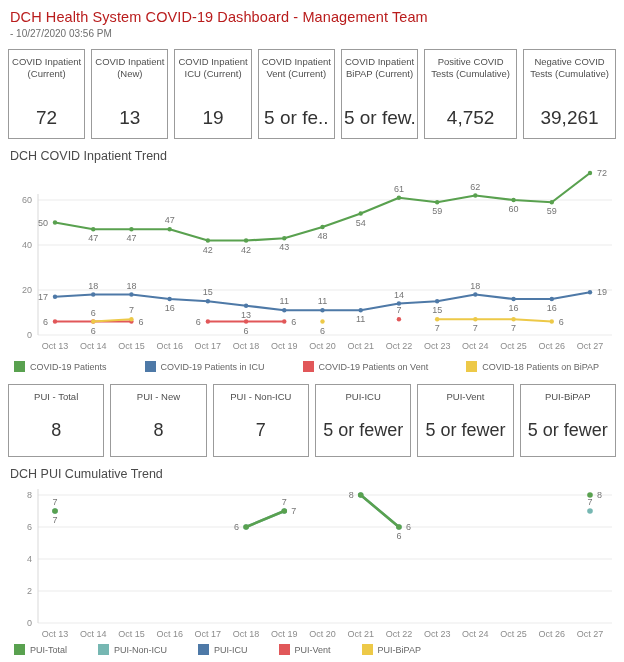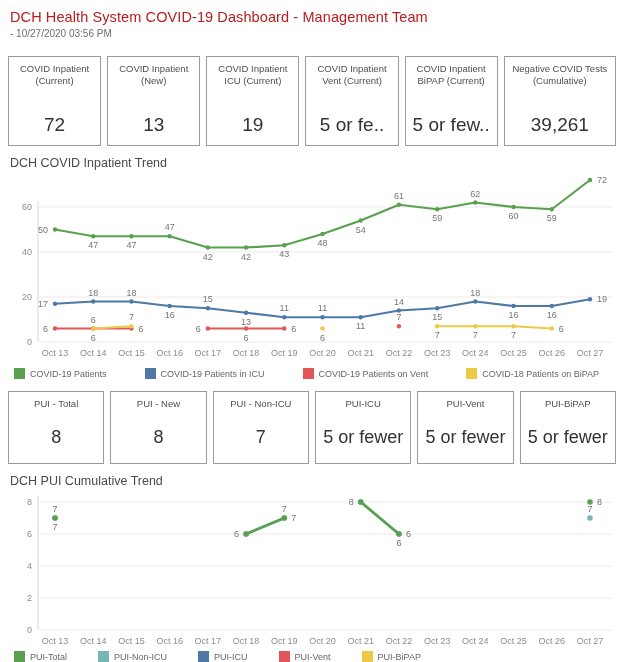--- a/index.html
+++ b/index.html
@@ -4,21 +4,21 @@
 <style>
   html,body{margin:0;padding:0;}
   body{
     width:624px;height:662px;overflow:hidden;background:#ffffff;
     font-family:"Liberation Sans",sans-serif;color:#333;
     -webkit-font-smoothing:antialiased;
   }
   header{padding:9px 10px 0 10px;}
   .page-title{font-size:14.5px;font-weight:500;color:#b91c1c;margin:0;letter-spacing:.1px;}
   .page-subtitle{font-size:10px;color:#6e6e6e;margin-top:3px;}
-  .cards{display:flex;gap:6px;padding:0 8px;margin-top:17px;}
+  .cards{display:flex;gap:6px;padding:0 8px;margin-top:10px;}
   .card{
     flex:1;border:1px solid #9b9b9b;background:#fff;
     display:flex;flex-direction:column;justify-content:space-between;
     text-align:center;padding:6px 2px 9px 2px;height:73px;min-width:0;
   }
   .cards-covid .card:nth-child(6),.cards-covid .card:nth-child(7){flex:1.22;}
   .card-label{font-size:9.5px;color:#4f4f4f;line-height:1.3;}
   .card-value{font-size:19px;color:#333;white-space:nowrap;overflow:hidden;}
   .cards-pui{margin-top:12px;}
   .cards-pui .card{height:50px;padding-bottom:15px;}
@@ -51,20 +51,24 @@
     <div class="card-label">COVID Inpatient ICU (Current)</div>
     <div class="card-value">19</div>
   </div>
   <div class="card">
     <div class="card-label">COVID Inpatient Vent (Current)</div>
     <div class="card-value">5 or fe..</div>
   </div>
   <div class="card">
     <div class="card-label">COVID Inpatient BiPAP (Current)</div>
     <div class="card-value">5 or few..</div>
+  </div>
+  <div class="card">
+    <div class="card-label">Positive COVID Tests (Cumulative)</div>
+    <div class="card-value">4,752</div>
   </div>
   <div class="card">
     <div class="card-label">Negative COVID Tests (Cumulative)</div>
     <div class="card-value">39,261</div>
   </div>
 </section>
 
 <h2 class="chart-title">DCH COVID Inpatient Trend</h2>
 <svg id="chart0" width="624" height="195" viewBox="0 0 624 195">
     <line x1="38" y1="170" x2="612" y2="170" stroke="#ebebeb" stroke-width="1"></line>

